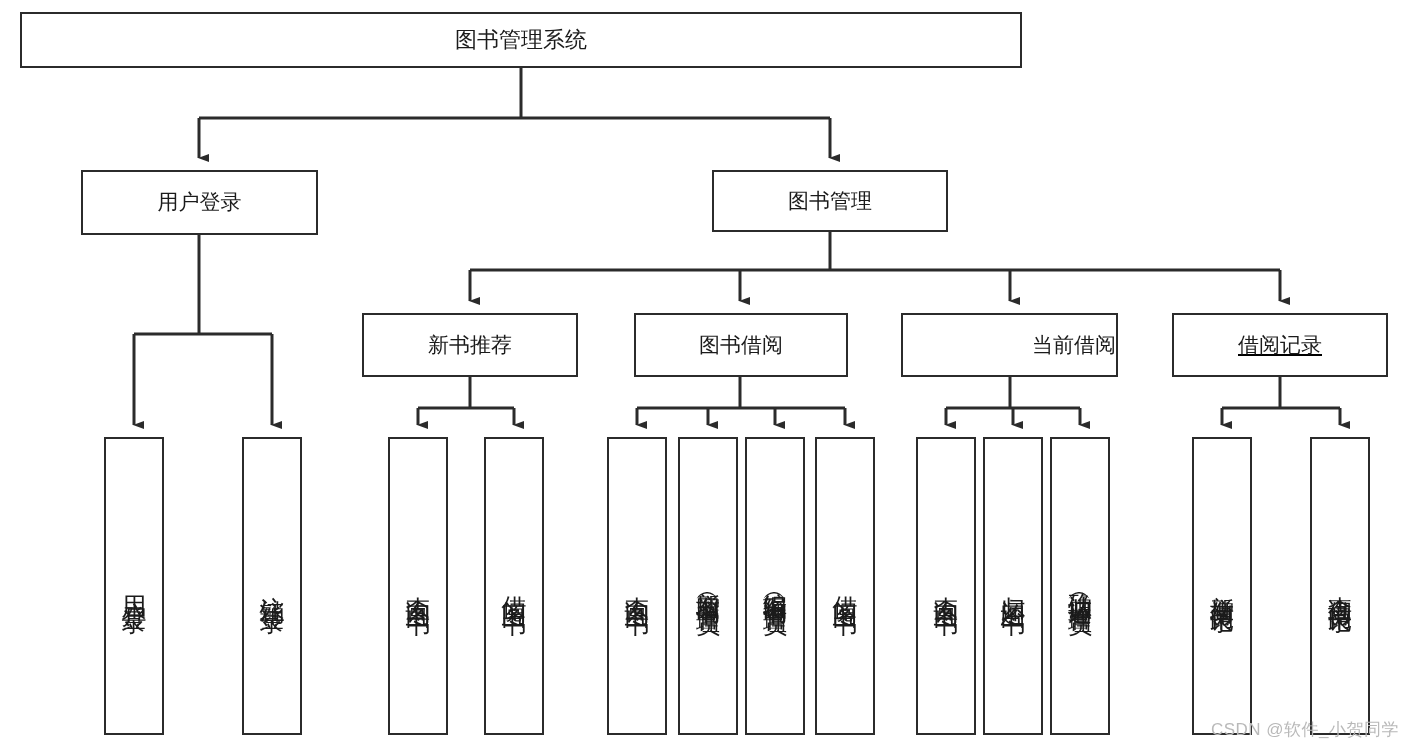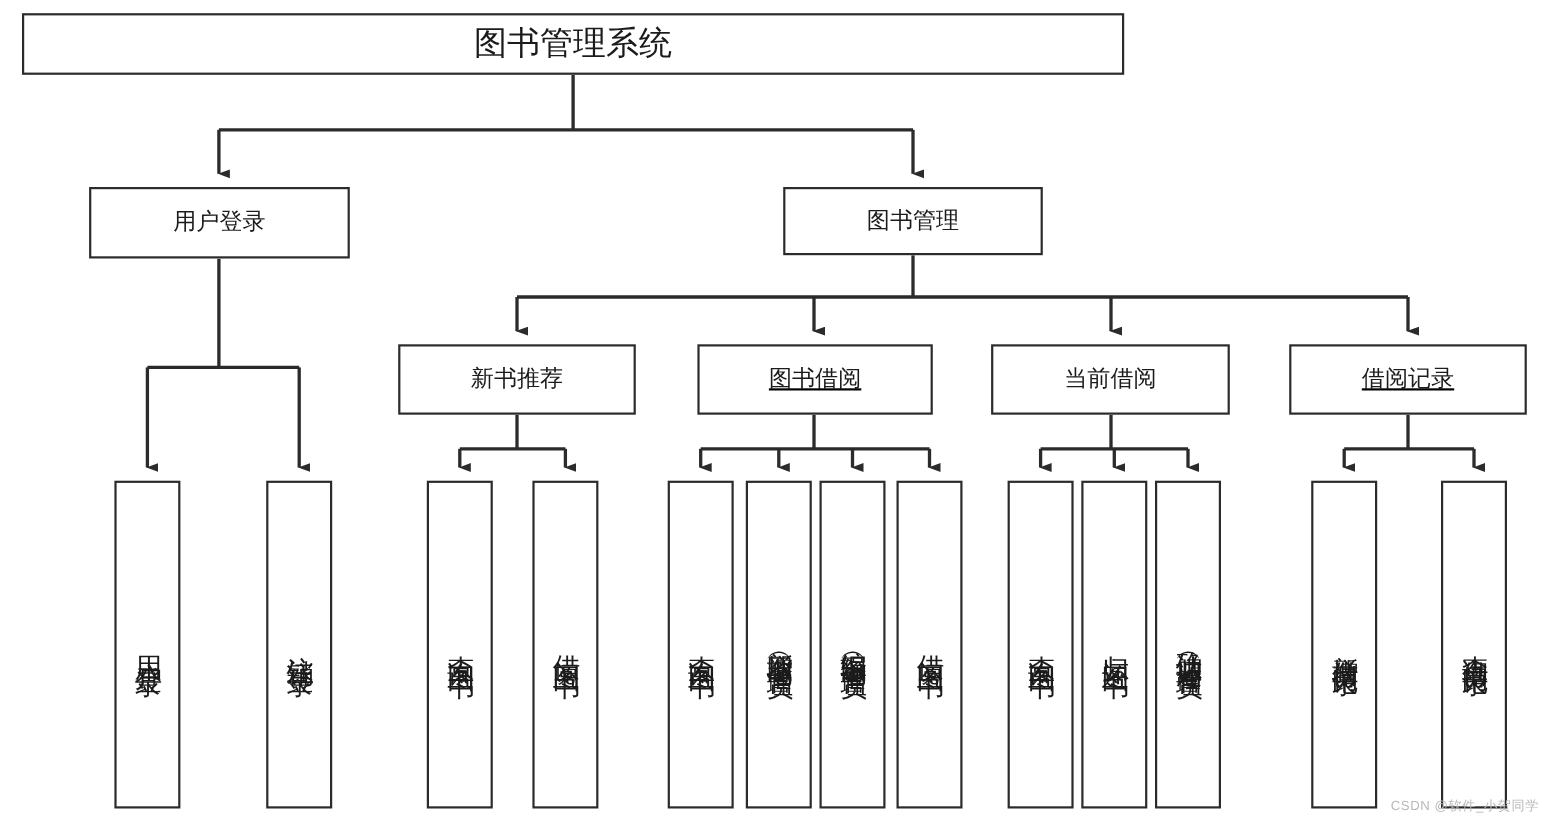--- a/index.html
+++ b/index.html
@@ -2,33 +2,33 @@
 <html><head>
 <meta charset="utf-8">
 <style>
   html,body{margin:0;padding:0;background:#ffffff;}
   body{width:1405px;height:747px;overflow:hidden;font-family:"Liberation Sans","DejaVu Sans",sans-serif;}
   #diagram{position:relative;width:1405px;height:747px;background:#ffffff;}
   svg.connectors{position:absolute;left:0;top:0;width:1405px;height:747px;pointer-events:none;}
   .node{position:absolute;box-sizing:border-box;border:2px solid #2b2b2b;background:#ffffff;display:flex;align-items:center;justify-content:center;}
   .node .label{color:#1b1b1b;text-align:center;line-height:1.18;}
   .node.horiz .label{font-size:21px;}
-  .node.root .label{font-size:30px;}
+  .node.root .label{font-size:22px;}
   .node.leaf{align-items:center;justify-content:center;padding:4px 0;}
   .node.leaf .label{
     writing-mode:vertical-rl;
     text-orientation:upright;
     font-size:25px;
     line-height:1.0;
     letter-spacing:5px;
     white-space:nowrap;
     color:#1b1b1b;
   }
   .node.leaf.tall .label{font-size:24px;letter-spacing:3px;}
-  .watermark{position:absolute;right:6px;bottom:6px;font-size:12px;color:#b9b9b9;letter-spacing:0.5px;white-space:nowrap;}
+  .watermark{position:absolute;right:6px;bottom:6px;font-size:17px;color:#b9b9b9;letter-spacing:0.5px;white-space:nowrap;}
 </style>
 </head>
 <body>
 
 <div id="diagram">
 
   <svg class="connectors" viewBox="0 0 1405 747">
     <defs>
       <marker id="arrow" markerWidth="10" markerHeight="11" refX="4" refY="10" orient="auto" markerUnits="userSpaceOnUse">
         <path d="M0,0 L8,0 L4,11 Z" fill="#2b2b2b"></path>
@@ -85,24 +85,24 @@
   <div class="node horiz" style="left:81px;top:170px;width:237px;height:65px;">
     <span class="label">用户登录</span>
   </div>
   <div class="node horiz" style="left:362px;top:313px;width:216px;height:64px;">
     <span class="label">新书推荐</span>
   </div>
 
   <div class="node horiz" style="left:712px;top:170px;width:236px;height:62px;">
     <span class="label">图书管理</span>
   </div>
-  <div class="node horiz" style="left:634px;top:313px;width:214px;height:64px;text-decoration:underline;">
+  <div class="node horiz" style="left:634px;top:313px;width:214px;height:64px;">
     <span class="label">图书借阅</span>
   </div>
-  <div class="node horiz" style="left:901px;top:313px;width:217px;height:64px;">
+  <div class="node horiz" style="left:901px;top:313px;width:217px;height:64px;justify-content:flex-end;">
     <span class="label">当前借阅</span>
   </div>
   <div class="node horiz" style="left:1172px;top:313px;width:216px;height:64px;text-decoration:underline;">
     <span class="label">借阅记录</span>
   </div>
 
   <div class="node leaf" style="left:104px;top:437px;width:60px;height:298px;">
     <span class="label">用户登录</span>
   </div>
   <div class="node leaf" style="left:242px;top:437px;width:60px;height:298px;">

